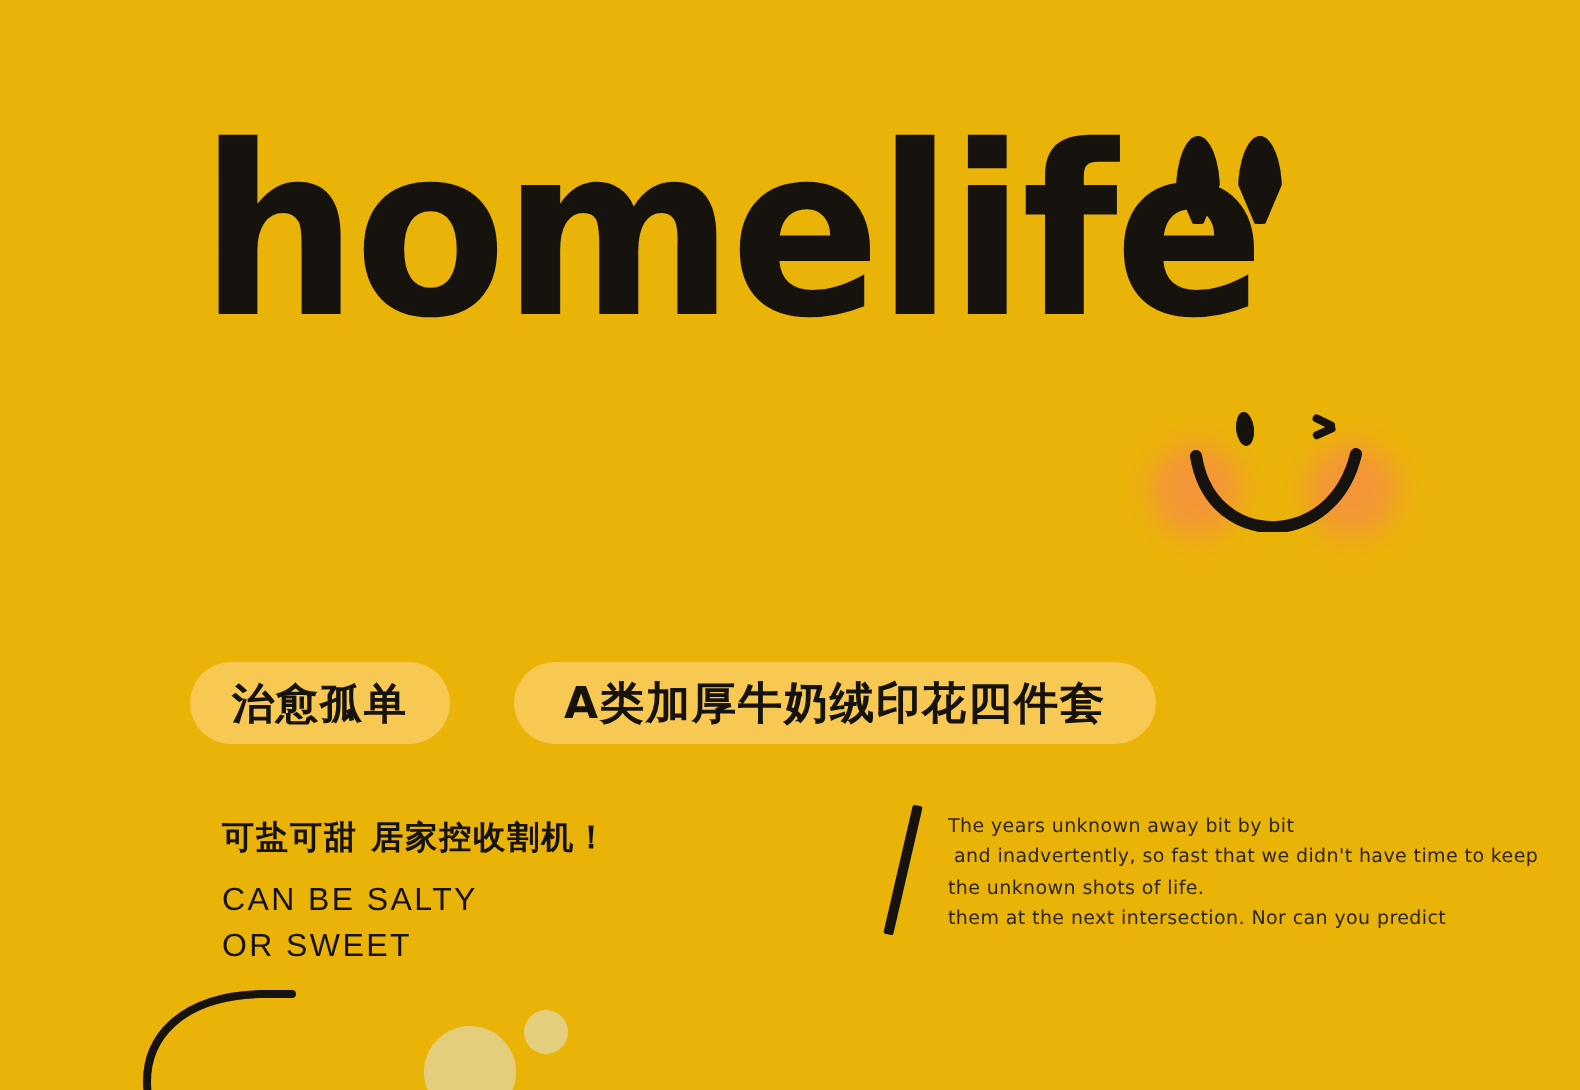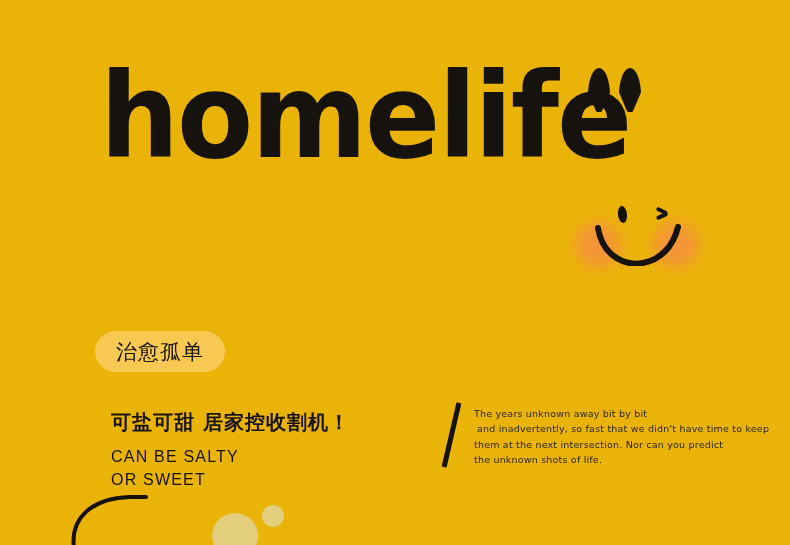--- a/index.html
+++ b/index.html
@@ -87,42 +87,42 @@
     top: 331px;
     display: flex;
     align-items: center;
     gap: 32px;
   }
   .pill {
     background: #F7C952;
     border-radius: 999px;
     color: #16130F;
     font-family: "DejaVu Sans", sans-serif;
-    font-weight: normal;
+    font-weight: bold;
     font-size: 21px;
     letter-spacing: 1px;
     display: flex;
     align-items: center;
     justify-content: center;
     height: 41px;
     white-space: nowrap;
   }
   .pill-1 { padding: 0 21px; }
   .pill-2 { padding: 0 25px; font-size: 22px; }
 
   
   .tagline {
     position: absolute;
     left: 111px;
     top: 409px;
   }
   .tagline-cn {
     font-family: "DejaVu Sans", sans-serif;
     font-weight: bold;
-    font-size: 20px;
+    font-size: 16px;
     letter-spacing: 1px;
     color: #16130F;
     white-space: nowrap;
   }
   .tagline-en {
     margin-top: 9px;
     font-family: "Liberation Sans", sans-serif;
     font-size: 16px;
     letter-spacing: 1.2px;
     line-height: 1.45;
@@ -231,37 +231,38 @@
     <div class="brand-text">homelife</div>
   </div>
   <div class="quote-marks">
     <span class="q"></span>
     <span class="q"></span>
   </div>
 
 
   <div class="pill-row">
     <div class="pill pill-1">治愈孤单</div>
+    <div class="pill pill-2">A类加厚牛奶绒印花四件套</div>
   </div>
 
   <div class="tagline">
     <div class="tagline-cn">可盐可甜 居家控收割机！</div>
     <div class="tagline-en">
       <div>CAN BE SALTY</div>
       <div>OR SWEET</div>
     </div>
   </div>
 
   <div class="slash"></div>
 
   <div class="para">
     <p>The years unknown away bit by bit</p>
     <p class="indent">and inadvertently, so fast that we didn't have time to keep</p>
+    <p>the unknown shots of life.</p>
     <p>them at the next intersection. Nor can you predict</p>
-    <p>the unknown shots of life.</p>
   </div>
 
   <div class="smiley">
     <span class="blush blush-l"></span>
     <span class="blush blush-r"></span>
     <span class="eye-l"></span>
     <span class="eye-r"></span>
     <svg class="smile" viewBox="0 0 86 42">
       <path d="M3 4 C8 34, 32 42, 48 39 C64 36, 78 24, 83 3" fill="none" stroke="#16130F" stroke-width="6" stroke-linecap="round"></path>
     </svg>

